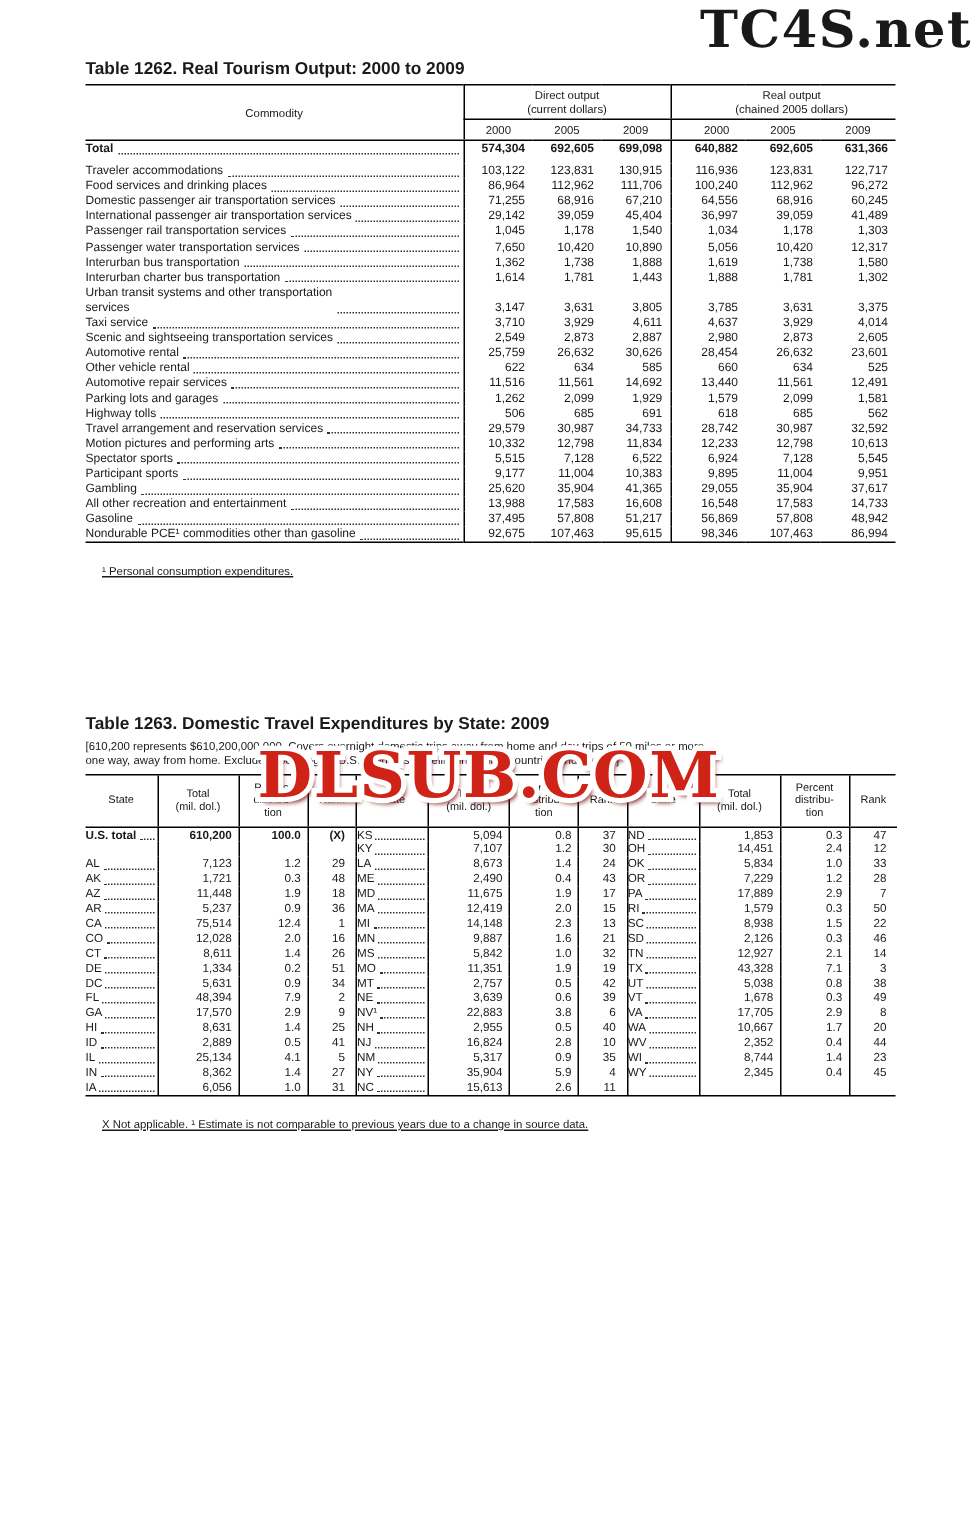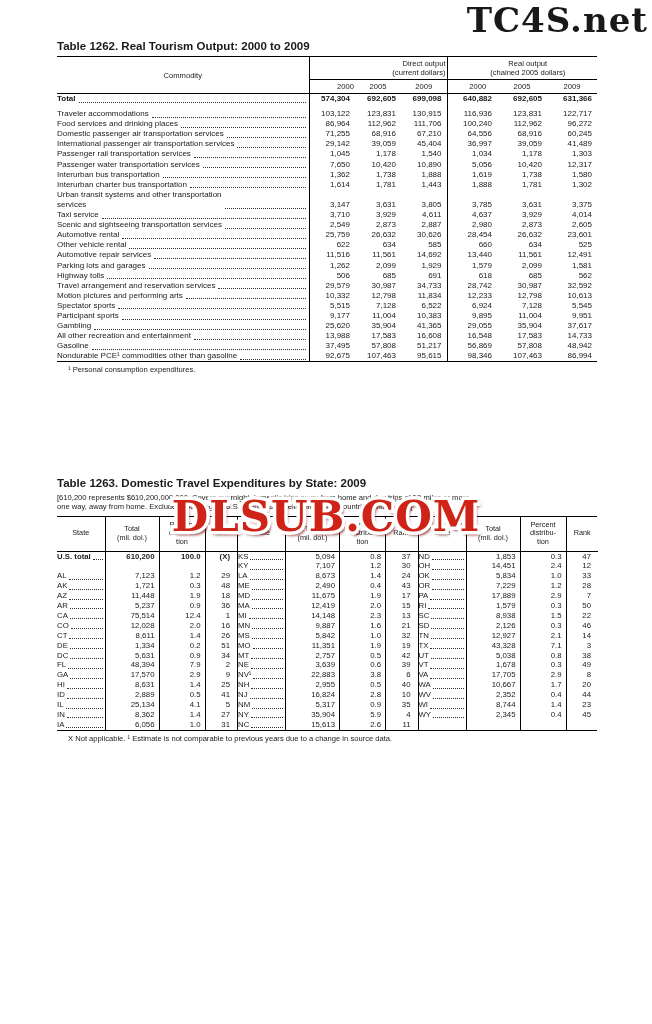--- a/index.html
+++ b/index.html
@@ -15,21 +15,21 @@
   .pre { white-space:pre-line; }
 
   
   table.t62 { width:100%; border-collapse:collapse; table-layout:fixed;
               border-top:1px solid #000; border-bottom:1px solid #000; }
   .t62 thead th { font-weight:normal; font-size:7.6px; line-height:9px;
                   vertical-align:middle; text-align:center; padding:2px 1px; }
   .t62 th.com  { border-bottom:1px solid #000; }
   .t62 th.grp  { border-bottom:1px solid #000; white-space:pre-line; }
   .t62 th.yr   { border-bottom:1px solid #000; }
-  .t62 .g1, .t62 .y1, .t62 td.b1 { border-left:1px solid #000;text-align:right; }
+  .t62 .g1, .t62 .y1, .t62 td.b1 { border-left:1px solid #000; }
   .t62 .g2, .t62 .y4, .t62 td.b2 { border-left:1px solid #000;padding-left:12px; }
   .t62 tbody td { font-size:8px; line-height:10.1px; vertical-align:bottom; padding:0; }
   .t62 td.num { text-align:right; padding-right:5px; white-space:nowrap; }
   .t62 tr.total td { font-weight:bold; padding-bottom:5px; }
   .lw { display:flex; align-items:flex-end; }
   .lt { white-space:pre-line; }
   .dots { flex:1 1 auto; border-bottom:1px dotted #333; margin:0 3px 1.5px 3px; min-width:6px; }
 
   
   .t63wrap { display:flex; border-top:1px solid #000; border-bottom:1px solid #000; }
@@ -39,21 +39,21 @@
               text-align:center; vertical-align:middle; border-bottom:1px solid #000;
               padding:2px 0; height:34px; }
   .panel th + th, .panel td + td { border-left:1px solid #000; }
   .panel td { font-size:7.8px; line-height:9.9px; vertical-align:bottom; padding:0; }
   .panel td.num { text-align:right; padding-right:4px; white-space:nowrap; }
   .panel td.rk { padding-right:7px; }
   .panel tr.total td { font-weight:bold; }
   .panel .st .dots { margin:0 2px 1.5px 2px; min-width:4px; }
 
   
-  .fnotes { margin-top:3px; font-size:7.6px; line-height:9.2px; }
+  .fnotes { margin-top:14px; font-size:7.6px; line-height:9.2px;text-decoration:underline; }
   .fnotes p { text-indent:11px; }
   .it { font-style:italic; }
 
   
   .footer-right { position:absolute; top:948px; left:57px; width:540px; text-align:right; font-size:10px; }
   .footer-right .page-num { font-weight:bold; margin-left:12px; }
   .footer-left { position:absolute; top:968px; left:57px; font-size:7.6px; }
 
   
   .wm-tc4s { position:absolute; top:0; right:4px; z-index:9;

